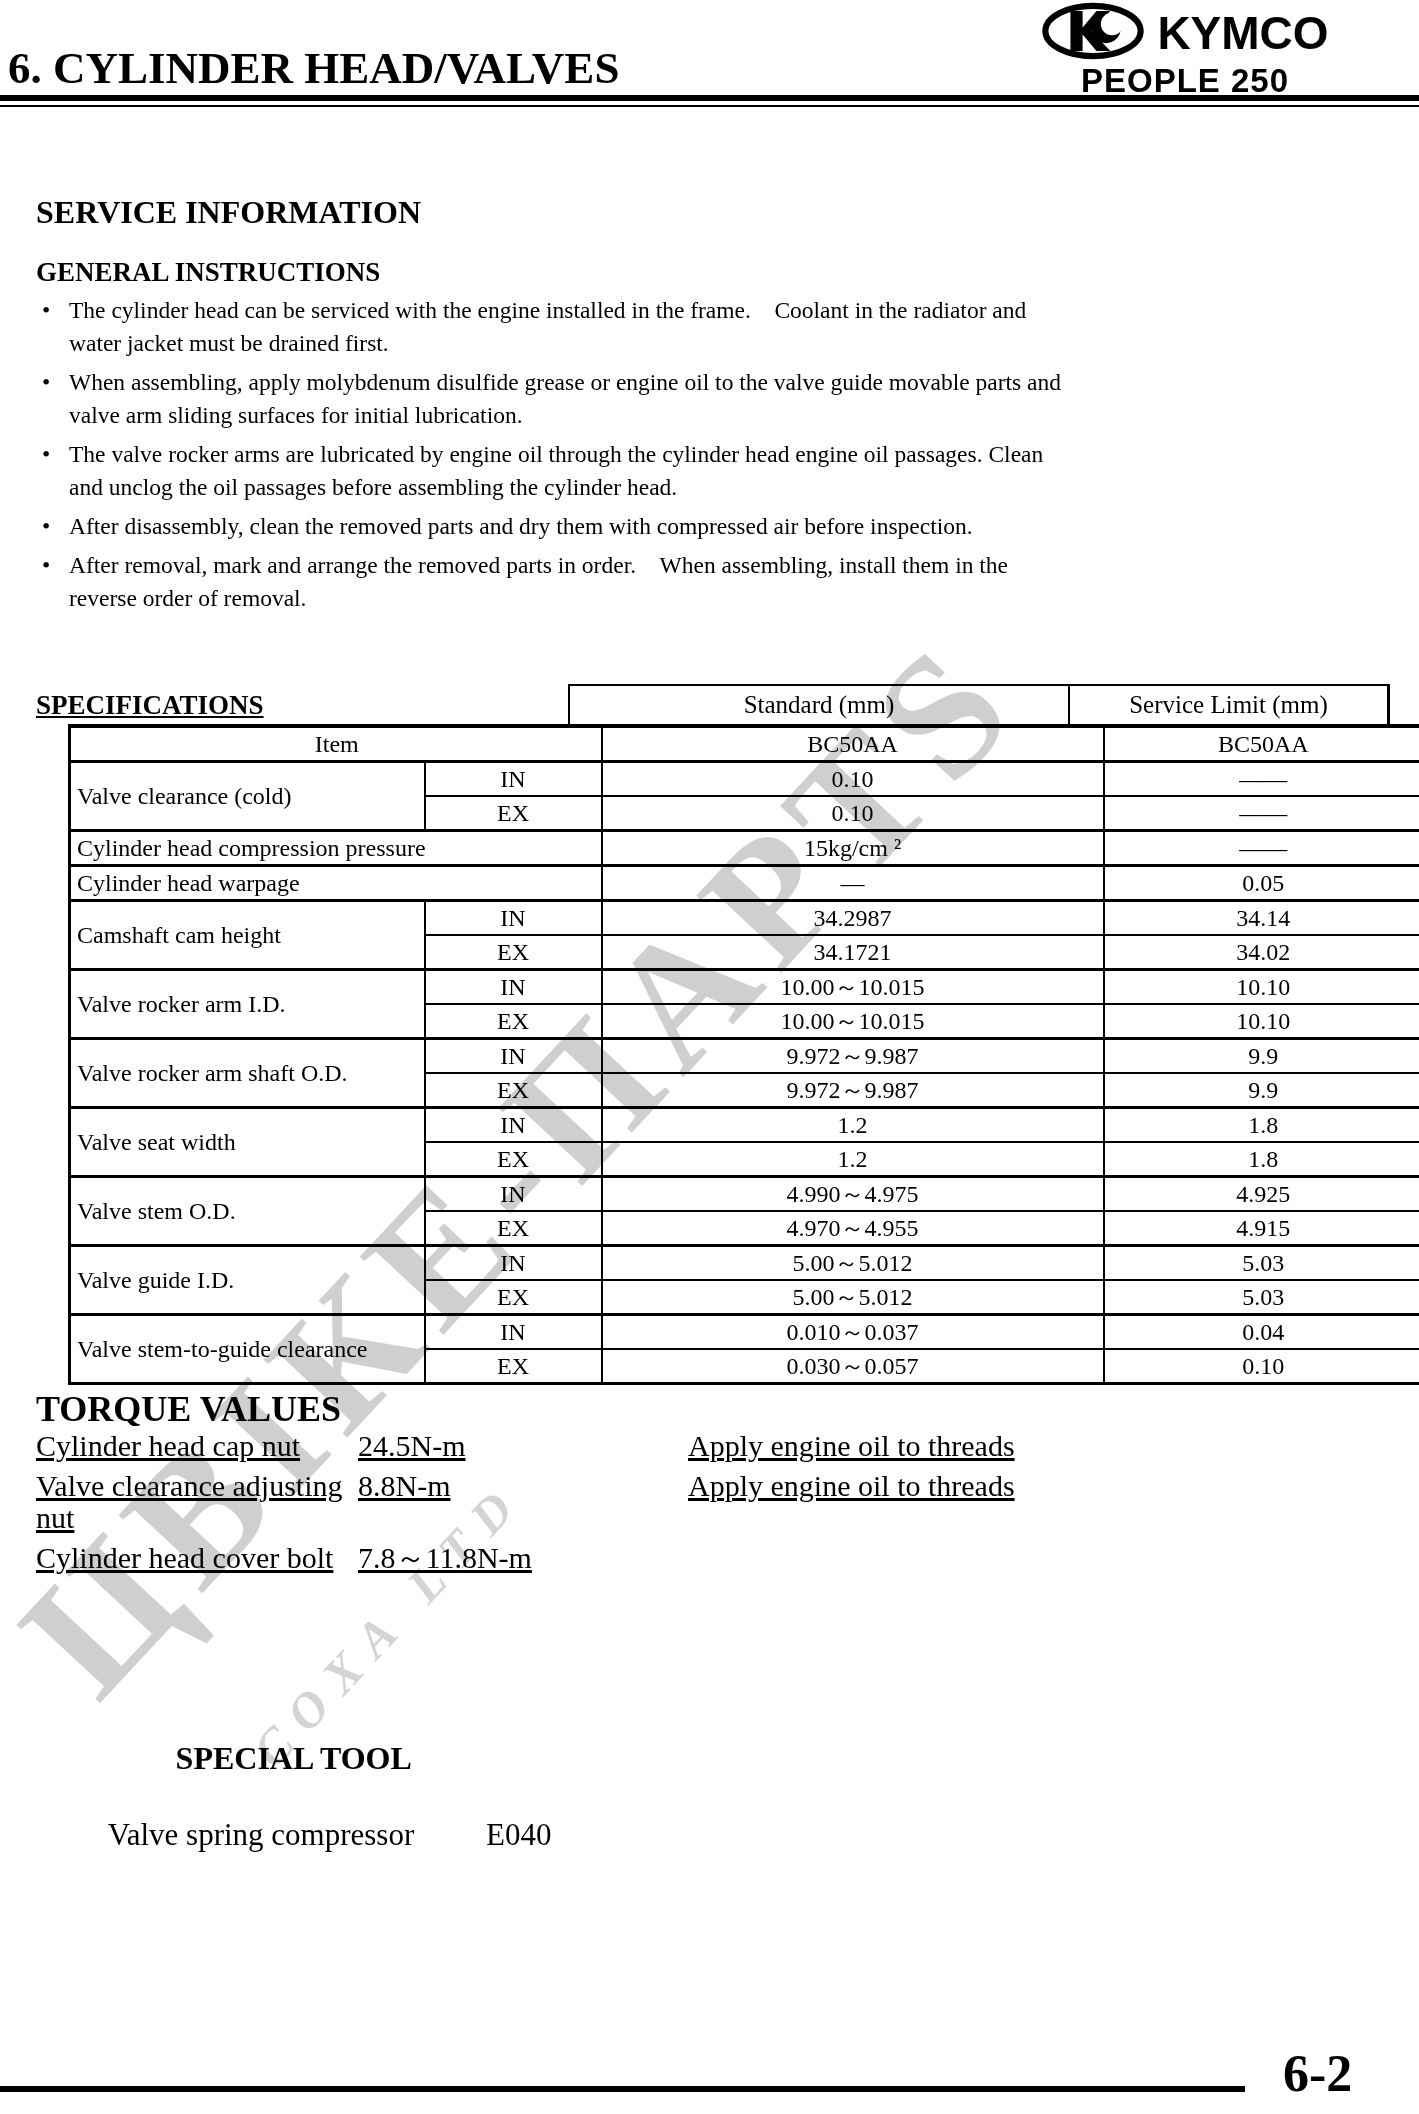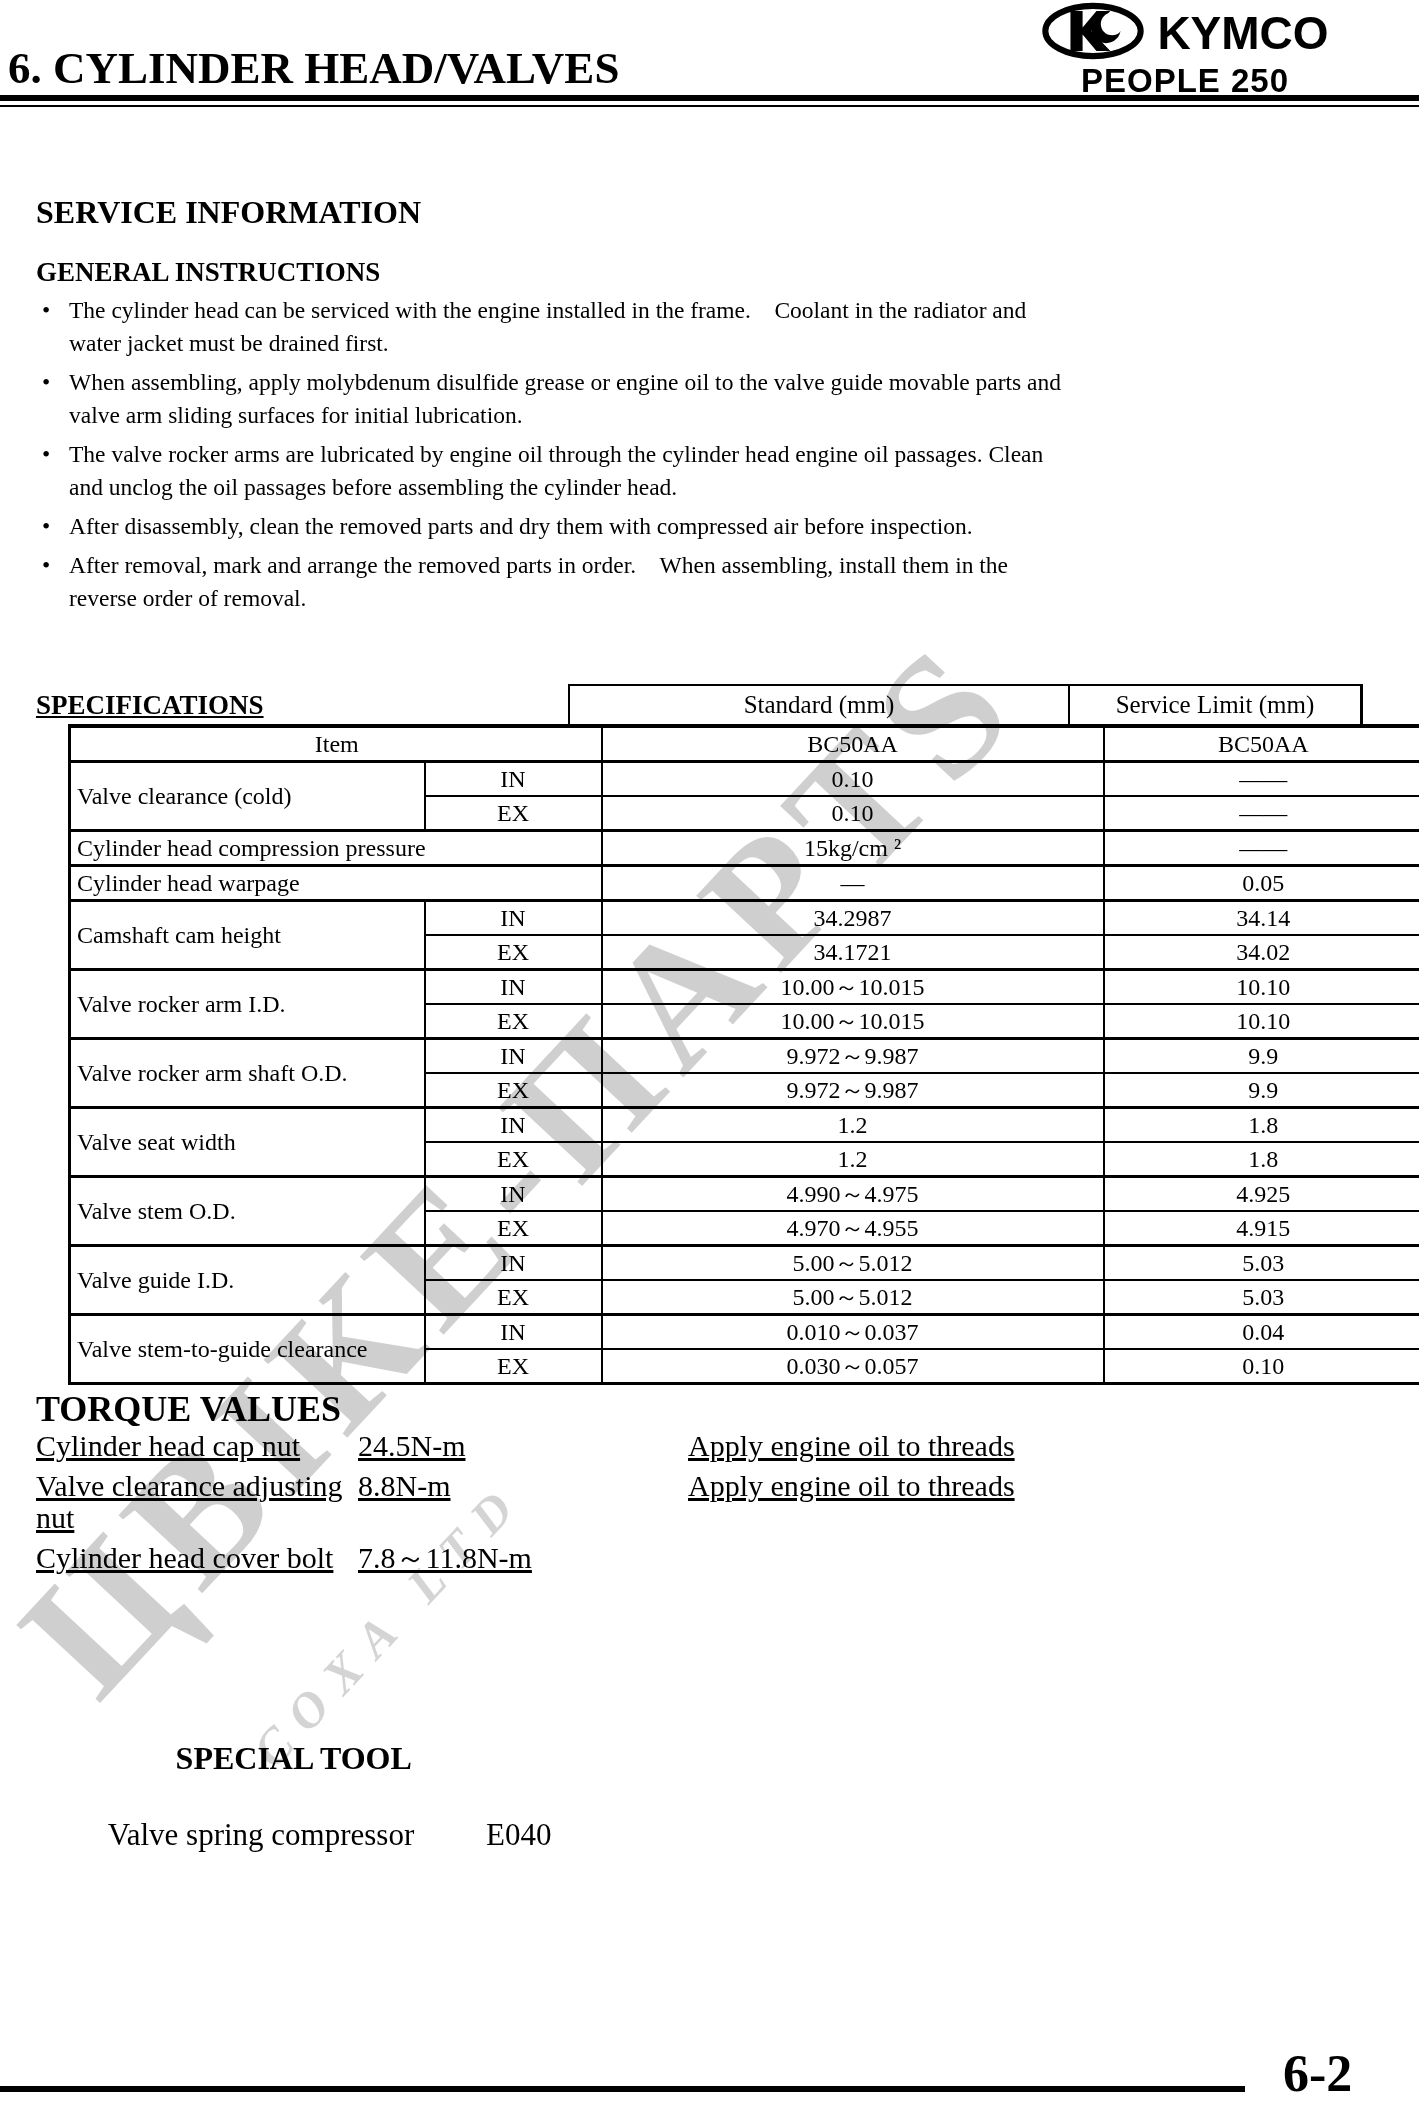--- a/index.html
+++ b/index.html
@@ -50,21 +50,21 @@
   
   .spec-block { position:absolute; left:36px; top:684px; width:1354px; z-index:2; }
   .spec-head  { position:relative; height:40px; width:1354px; }
   .spec-label { position:absolute; left:0; bottom:3px; font-weight:bold; font-size:27px;text-decoration:underline; }
   .head-cell  {
     position:absolute; top:0; height:40px; box-sizing:border-box;
     display:flex; align-items:center; justify-content:center; font-size:25px;
     border:2px solid #000; border-bottom:none;
   }
   .hc-std { left:532px; width:502px; }
-  .hc-lim { left:1034px; width:293px; border-left:none; border-right-width:3px; }
+  .hc-lim { left:1034px; width:320px; border-left:none; border-right-width:3px; }
   table.spec {
     border-collapse:collapse; table-layout:fixed; width:1354px;
     border:3px solid #000; border-top:4px solid #000; font-size:24px;margin-left:32px;
   }
   table.spec td { border:2px solid #000; height:32px; padding:0; text-align:center; vertical-align:middle; }
   table.spec td.item { text-align:left; padding:0 4px 0 6px; line-height:28px; }
   table.spec tr.g td { border-top:3px solid #000; }
   table.spec tr.item-row td { border-bottom:3px solid #000; }
   
   .torque-block { position:absolute; left:36px; top:1388px; z-index:2; }

